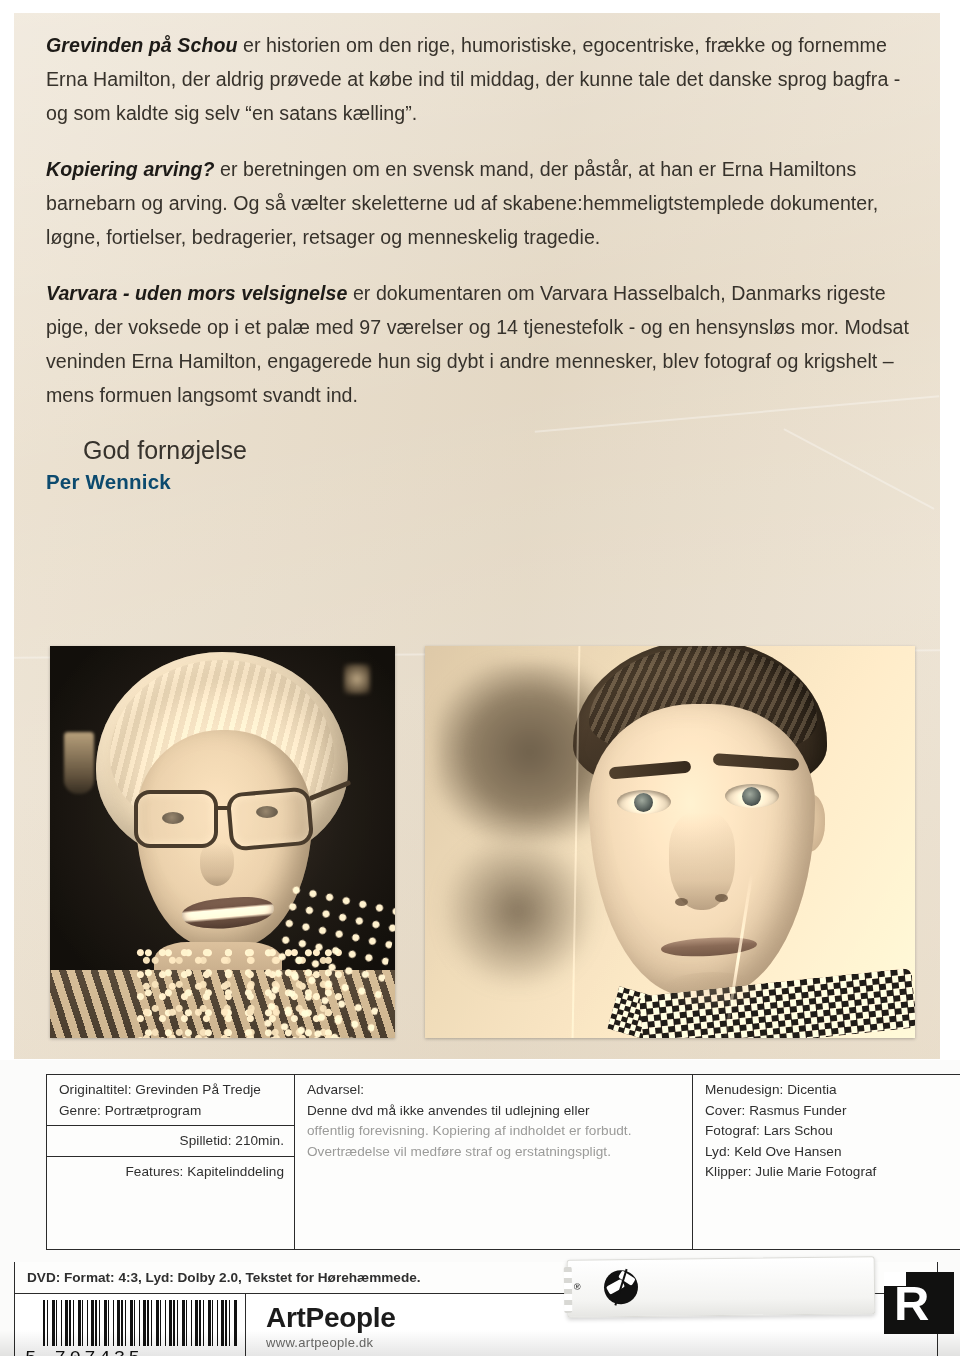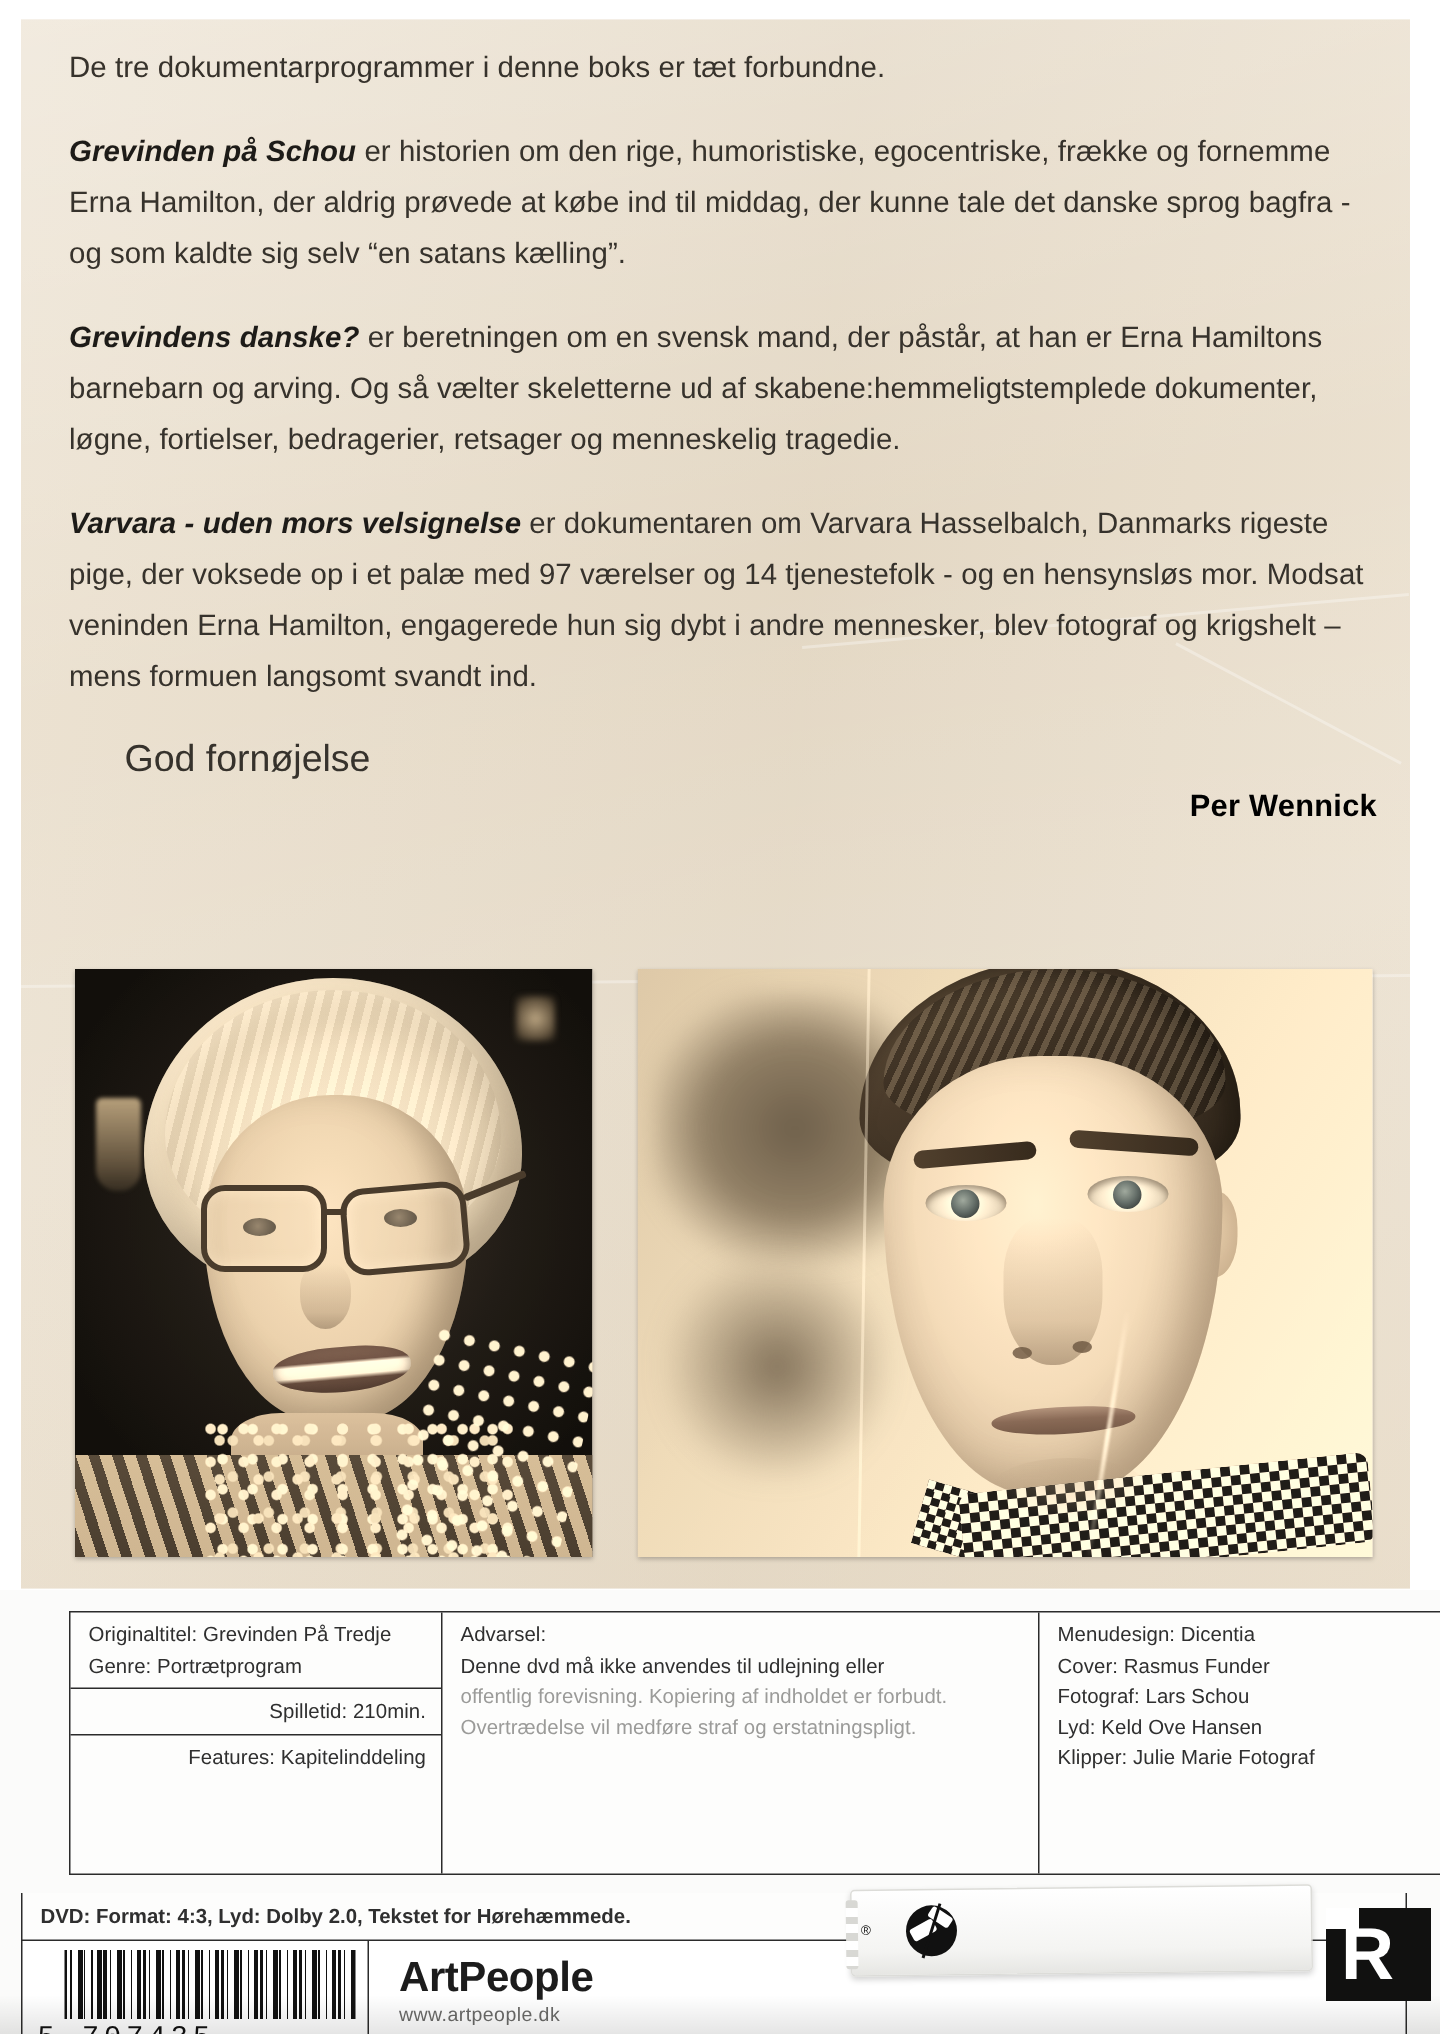--- a/index.html
+++ b/index.html
@@ -65,24 +65,23 @@
   .signoff {
     font-size: 25px;
     line-height: 33px;
     color: #36322c;
     margin-top: 6px;
     margin-left: 37px;
   }
   .signoff-name {
     font-size: 20.5px;
     font-weight: bold;
-    color: #000000;
+    color: #0c4a6e;
     line-height: 30px;
     letter-spacing: 0.2px;
-    text-align: right;
   }
 
   
   .photos {
     position: absolute;
     left: 46px;
     top: 646px;
     width: 872px;
     height: 392px;
   }
@@ -485,30 +484,27 @@
 <div id="cover">
 
   <div class="cream-panel">
     <div class="crease c1"></div>
     <div class="crease c2"></div>
     <div class="crease c3"></div>
   </div>
 
   <div class="text-block">
 
-    <p class="para">
-      <span>De tre dokumentarprogrammer i denne boks er tæt forbundne.</span>
-    </p>
 
     <p class="para">
       <span class="lead">Grevinden på Schou</span><span> er historien om den rige, humoristiske, egocentriske, frække og fornemme Erna Hamilton, der aldrig prøvede at købe ind til middag, der kunne tale det danske sprog bagfra - og som kaldte sig selv “en satans kælling”.</span>
     </p>
 
     <p class="para">
-      <span class="lead">Grevindens danske?</span><span> er beretningen om en svensk mand, der påstår, at han er Erna Hamiltons barnebarn og arving. Og så vælter skeletterne ud af skabene:hemmeligtstemplede dokumenter, løgne, fortielser, bedragerier, retsager og menneskelig tragedie.</span>
+      <span class="lead">Kopiering arving?</span><span> er beretningen om en svensk mand, der påstår, at han er Erna Hamiltons barnebarn og arving. Og så vælter skeletterne ud af skabene:hemmeligtstemplede dokumenter, løgne, fortielser, bedragerier, retsager og menneskelig tragedie.</span>
     </p>
 
     <p class="para">
       <span class="lead">Varvara - uden mors velsignelse</span><span> er dokumentaren om Varvara Hasselbalch, Danmarks rigeste pige, der voksede op i et palæ med 97 værelser og 14 tjenestefolk - og en hensynsløs mor. Modsat veninden Erna Hamilton, engagerede hun sig dybt i andre mennesker, blev fotograf og krigshelt – mens formuen langsomt svandt ind.</span>
     </p>
 
     <div class="signoff">God fornøjelse</div>
     <div class="signoff-name">Per Wennick</div>
   </div>
 

